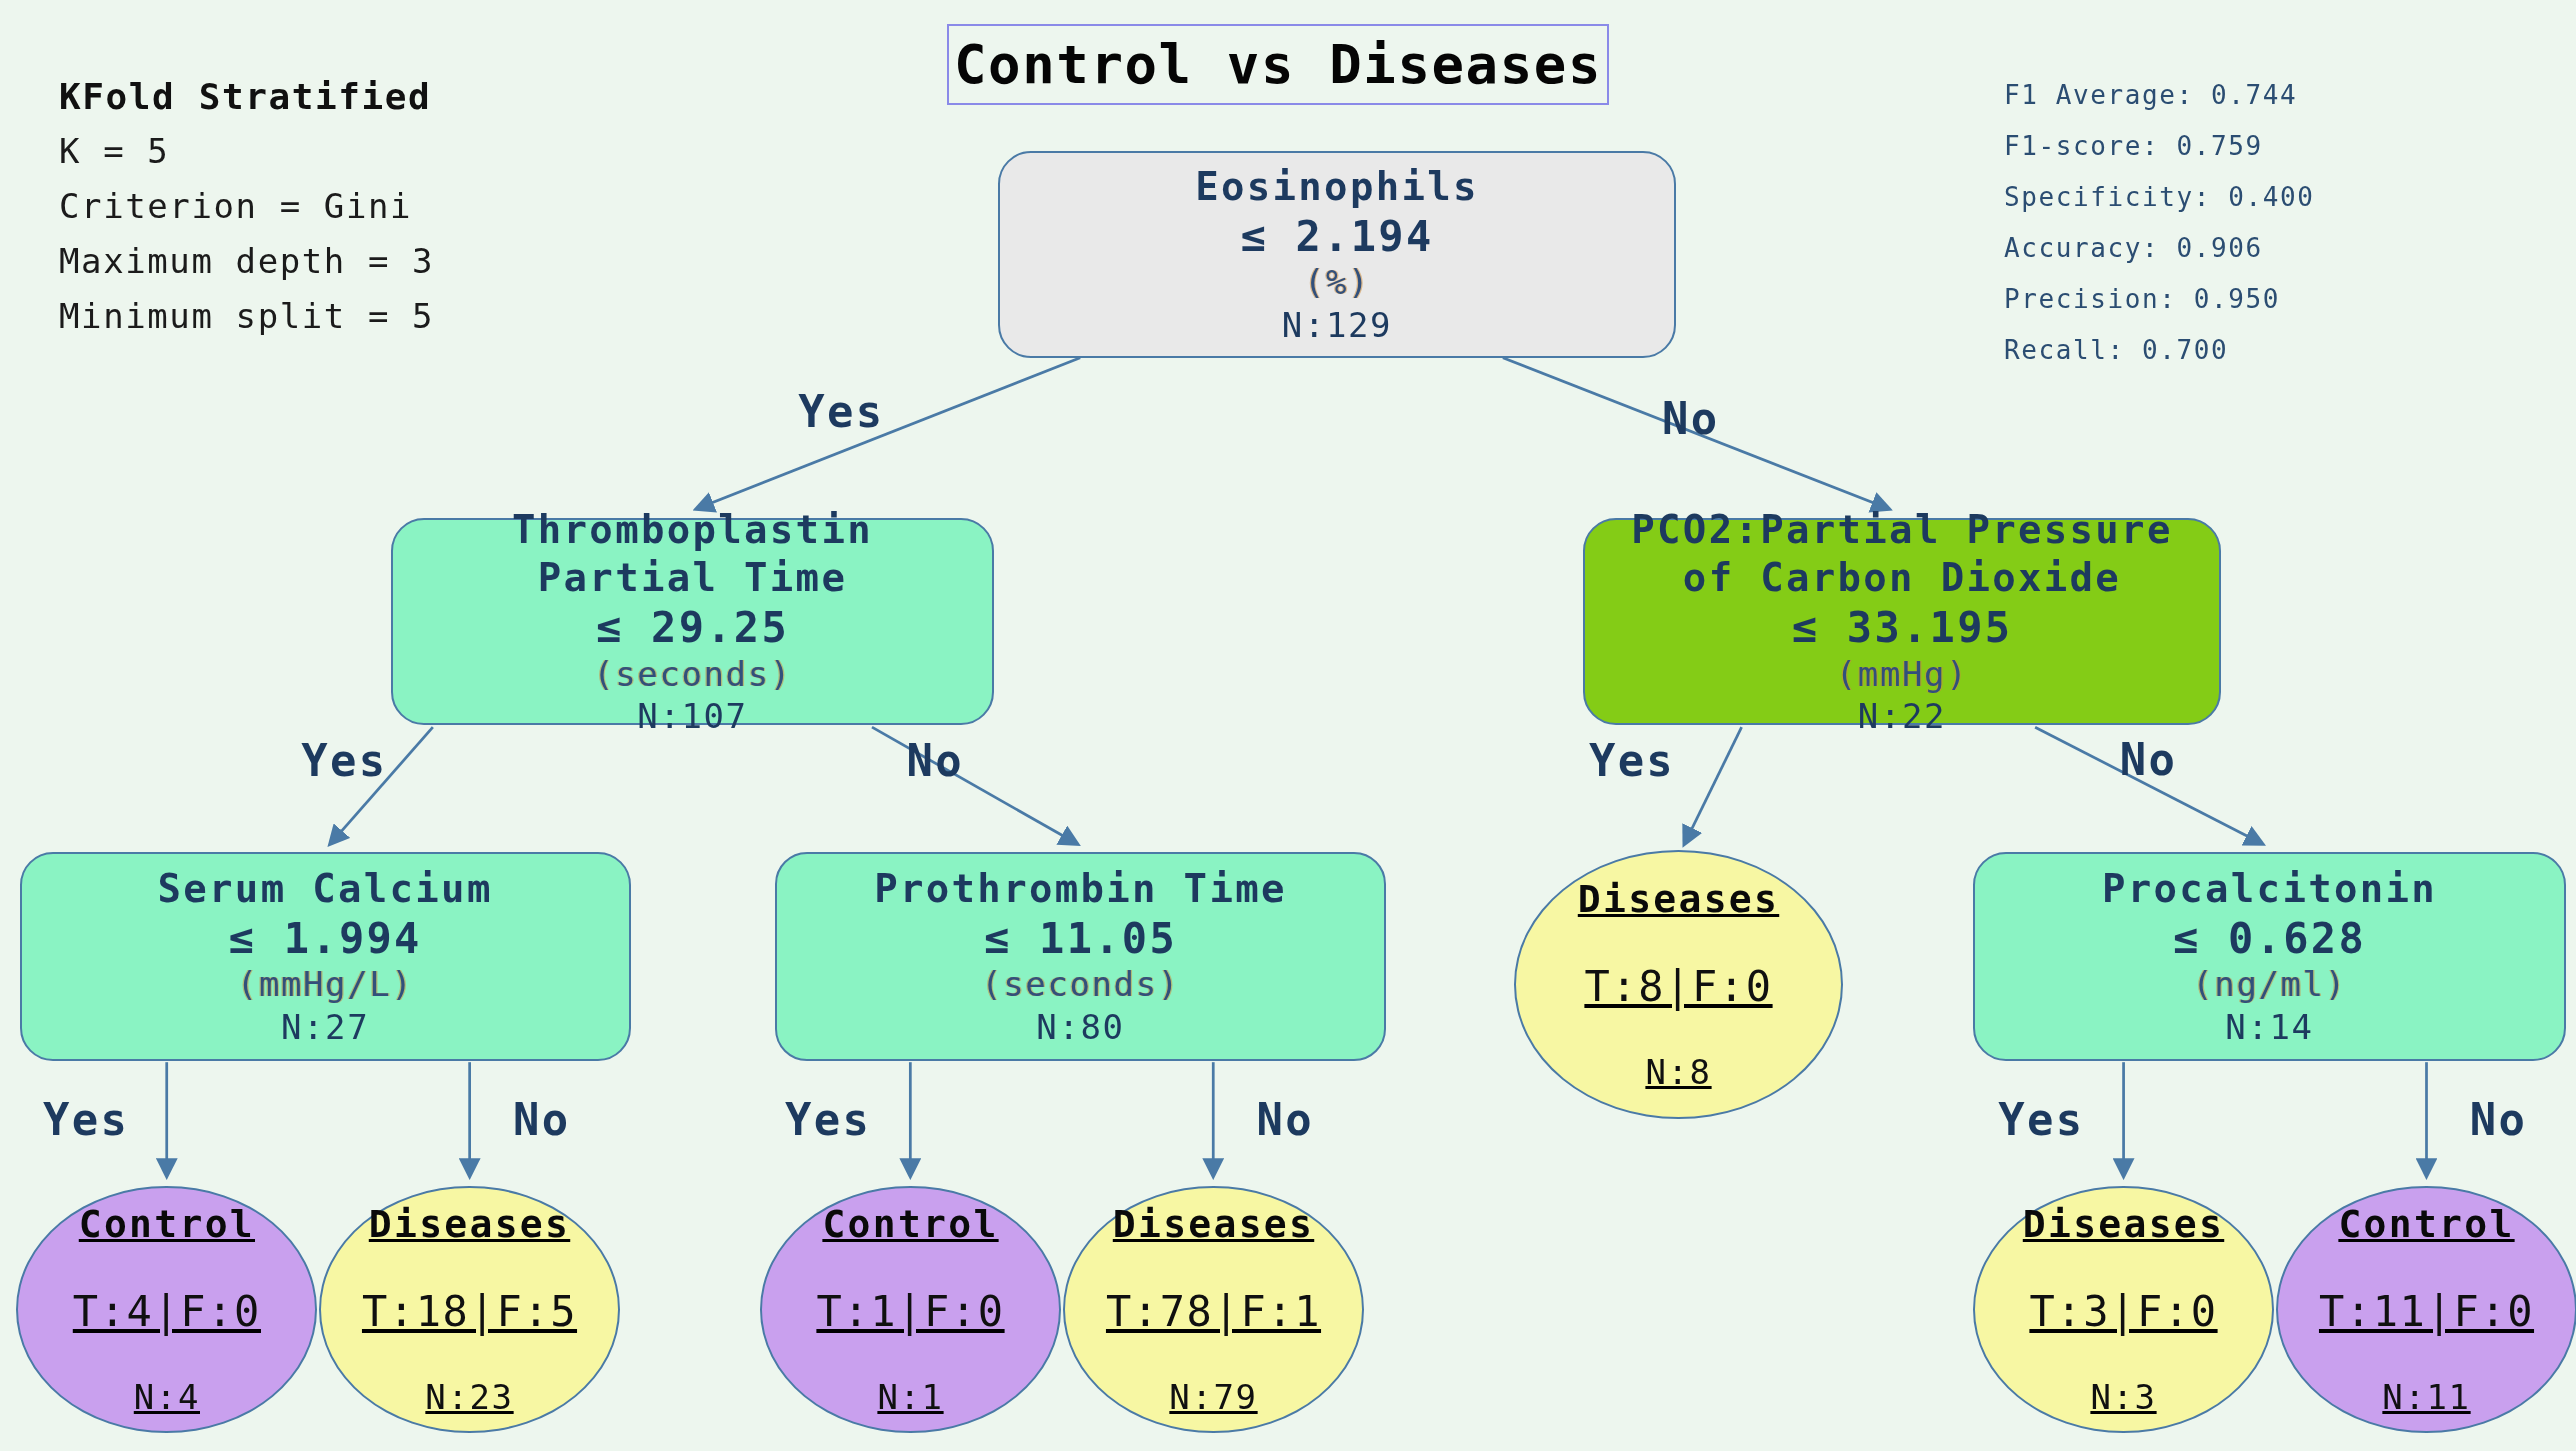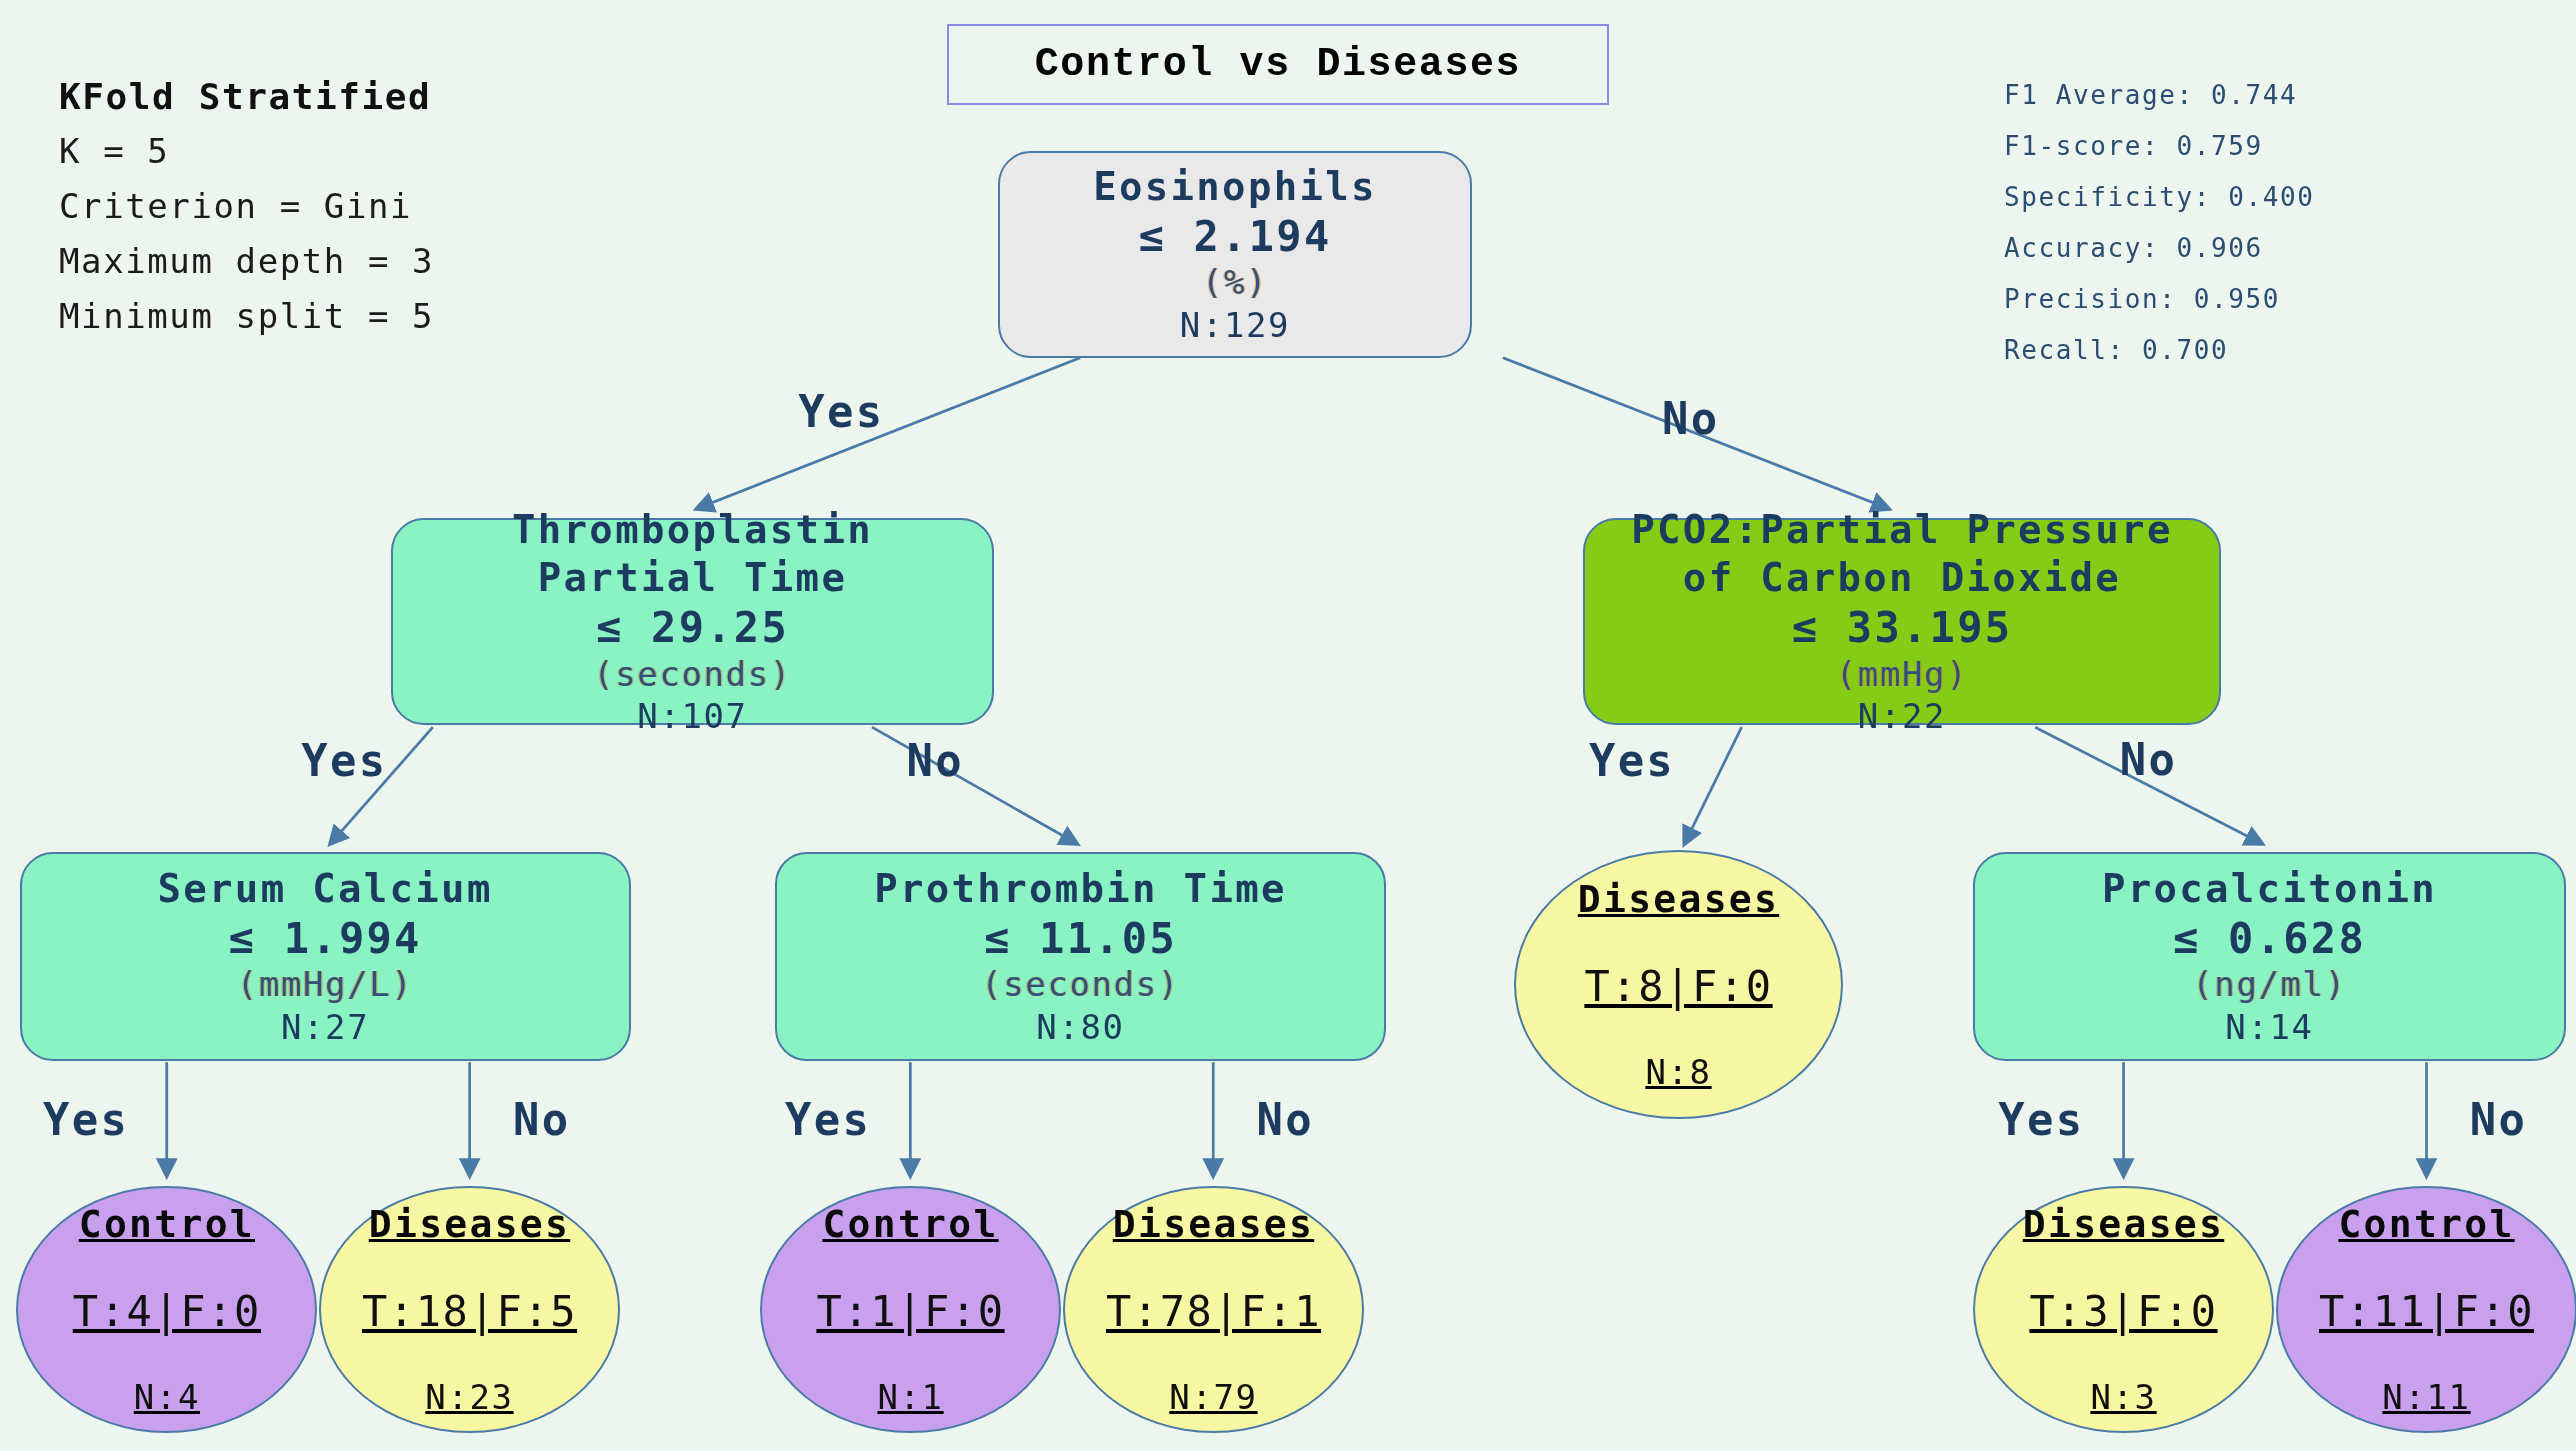--- a/index.html
+++ b/index.html
@@ -8,21 +8,21 @@
     font-family:"DejaVu Sans Mono","Liberation Mono",monospace;
   }
   
   #config-block{position:absolute;left:59px;top:69px;z-index:3;color:#111;}
   #config-title{font-size:36px;font-weight:bold;letter-spacing:1.6px;line-height:55px;}
   .cfg-line{font-size:34px;letter-spacing:1.6px;line-height:55px;color:#1b1b1b;}
   #main-title-box{
     position:absolute;left:947px;top:23.5px;width:658px;height:77px;z-index:3;
     border:2.3px solid #8a8ae8;display:flex;align-items:center;justify-content:center;
   }
-  #main-title{font-size:40px;font-weight:bold;letter-spacing:1.6px;color:#050505;font-family:Liberation Mono, monospace;}
+  #main-title{font-size:54px;font-weight:bold;letter-spacing:1.6px;color:#050505;}
   #metrics-block{position:absolute;left:2004px;top:70px;z-index:3;}
   .metric-line{font-size:26px;letter-spacing:1.6px;line-height:51px;color:#2b4d72;}
   
   #edges{position:absolute;left:0;top:0;z-index:1;}
   .edge-line{stroke:#4a7aa6;stroke-width:3.5;fill:none;}
   .edge-label{
     font-family:"DejaVu Sans Mono","Liberation Mono",monospace;
     font-size:56px;font-weight:600;fill:#1d3a5f;letter-spacing:3px;
   }
   
@@ -98,21 +98,21 @@
         <line class="edge-line" x1="1550" y1="1357" x2="1550" y2="1502" marker-end="url(#arrowhead)"></line>
         <text class="edge-label" x="1642" y="1450" text-anchor="middle">No</text>
         <line class="edge-line" x1="2713" y1="1357" x2="2713" y2="1502" marker-end="url(#arrowhead)"></line>
         <text class="edge-label" x="2608" y="1450" text-anchor="middle">Yes</text>
         <line class="edge-line" x1="3100" y1="1357" x2="3100" y2="1502" marker-end="url(#arrowhead)"></line>
         <text class="edge-label" x="3192" y="1450" text-anchor="middle">No</text>
       </g>
   </svg>
 
   <div id="nodes">
-      <div class="node rect" style="background: rgb(233, 233, 233); left: 998px; top: 151px; width: 474px; height: 207px;">
+      <div class="node rect" style="background: rgb(233, 233, 233); left: 998px; top: 151px; width: 678px; height: 207px;">
         <div class="node-title">Eosinophils</div>
         <div class="node-threshold">≤ 2.194</div>
         <div class="node-unit">(%)</div>
         <div class="node-n">N:129</div>
       </div>
       <div class="node rect" style="background: rgb(138, 243, 195); left: 391px; top: 518px; width: 603px; height: 207px;">
         <div class="node-title">Thromboplastin</div>
         <div class="node-title">Partial Time</div>
         <div class="node-threshold">≤ 29.25</div>
         <div class="node-unit">(seconds)</div>

